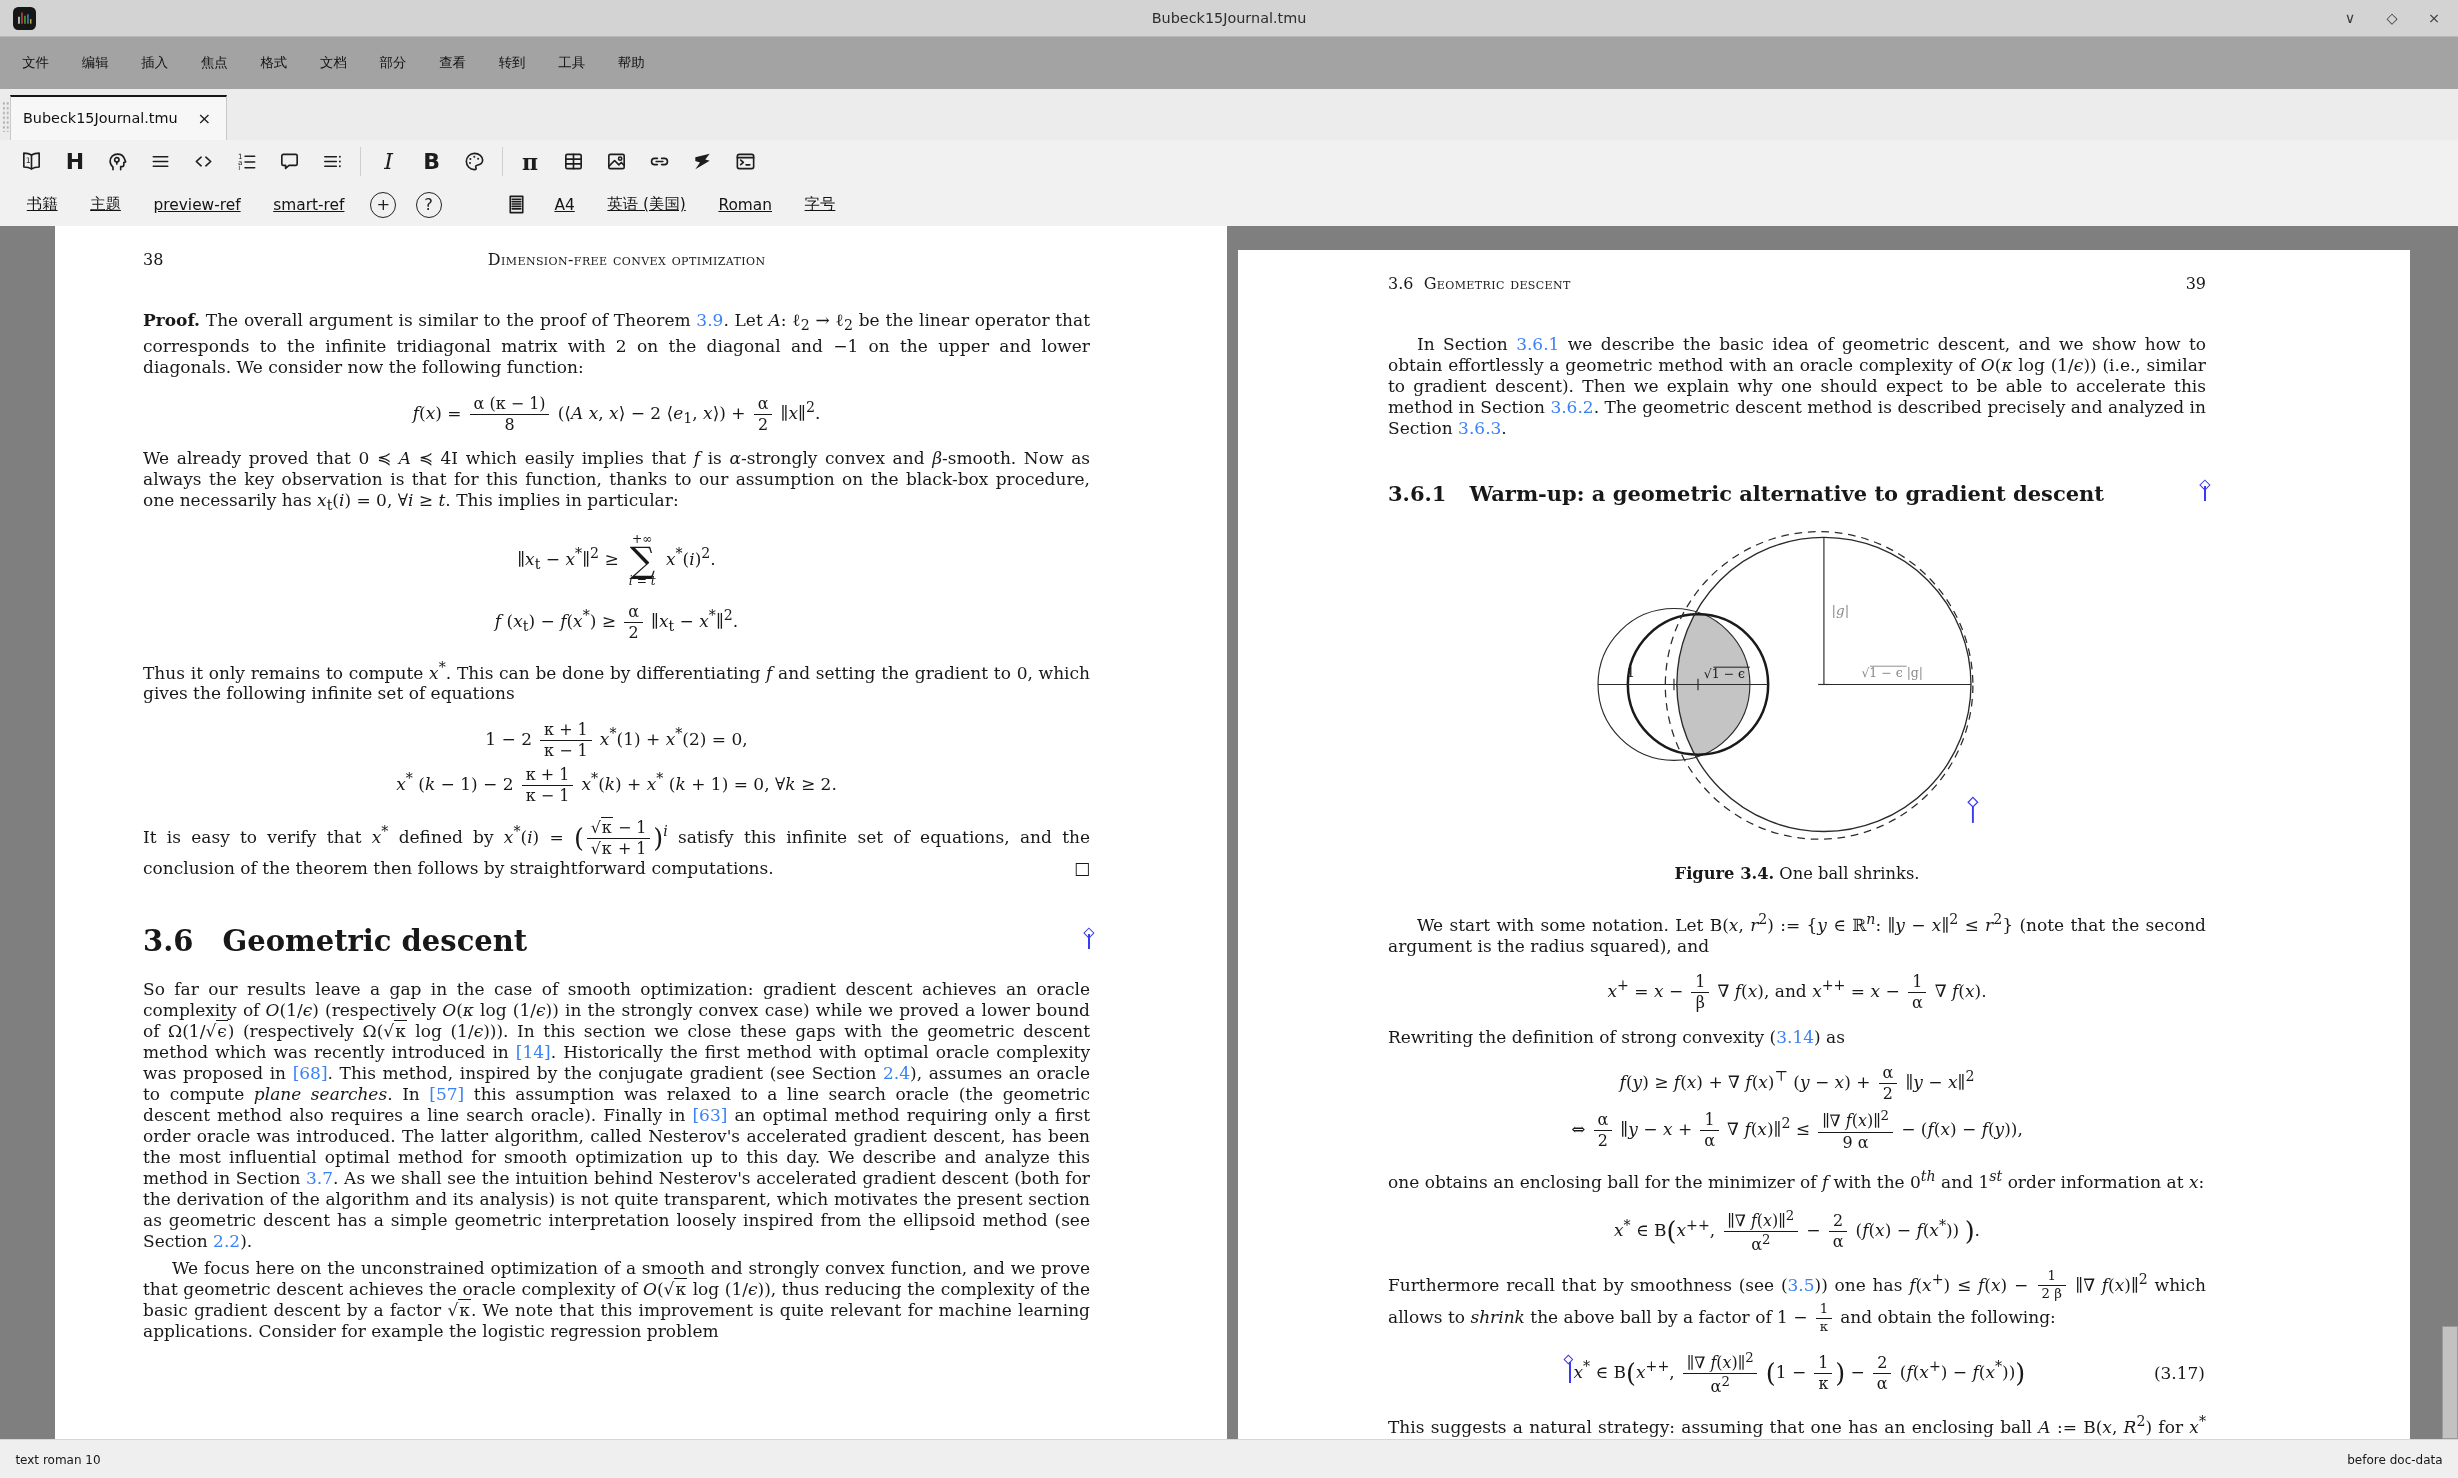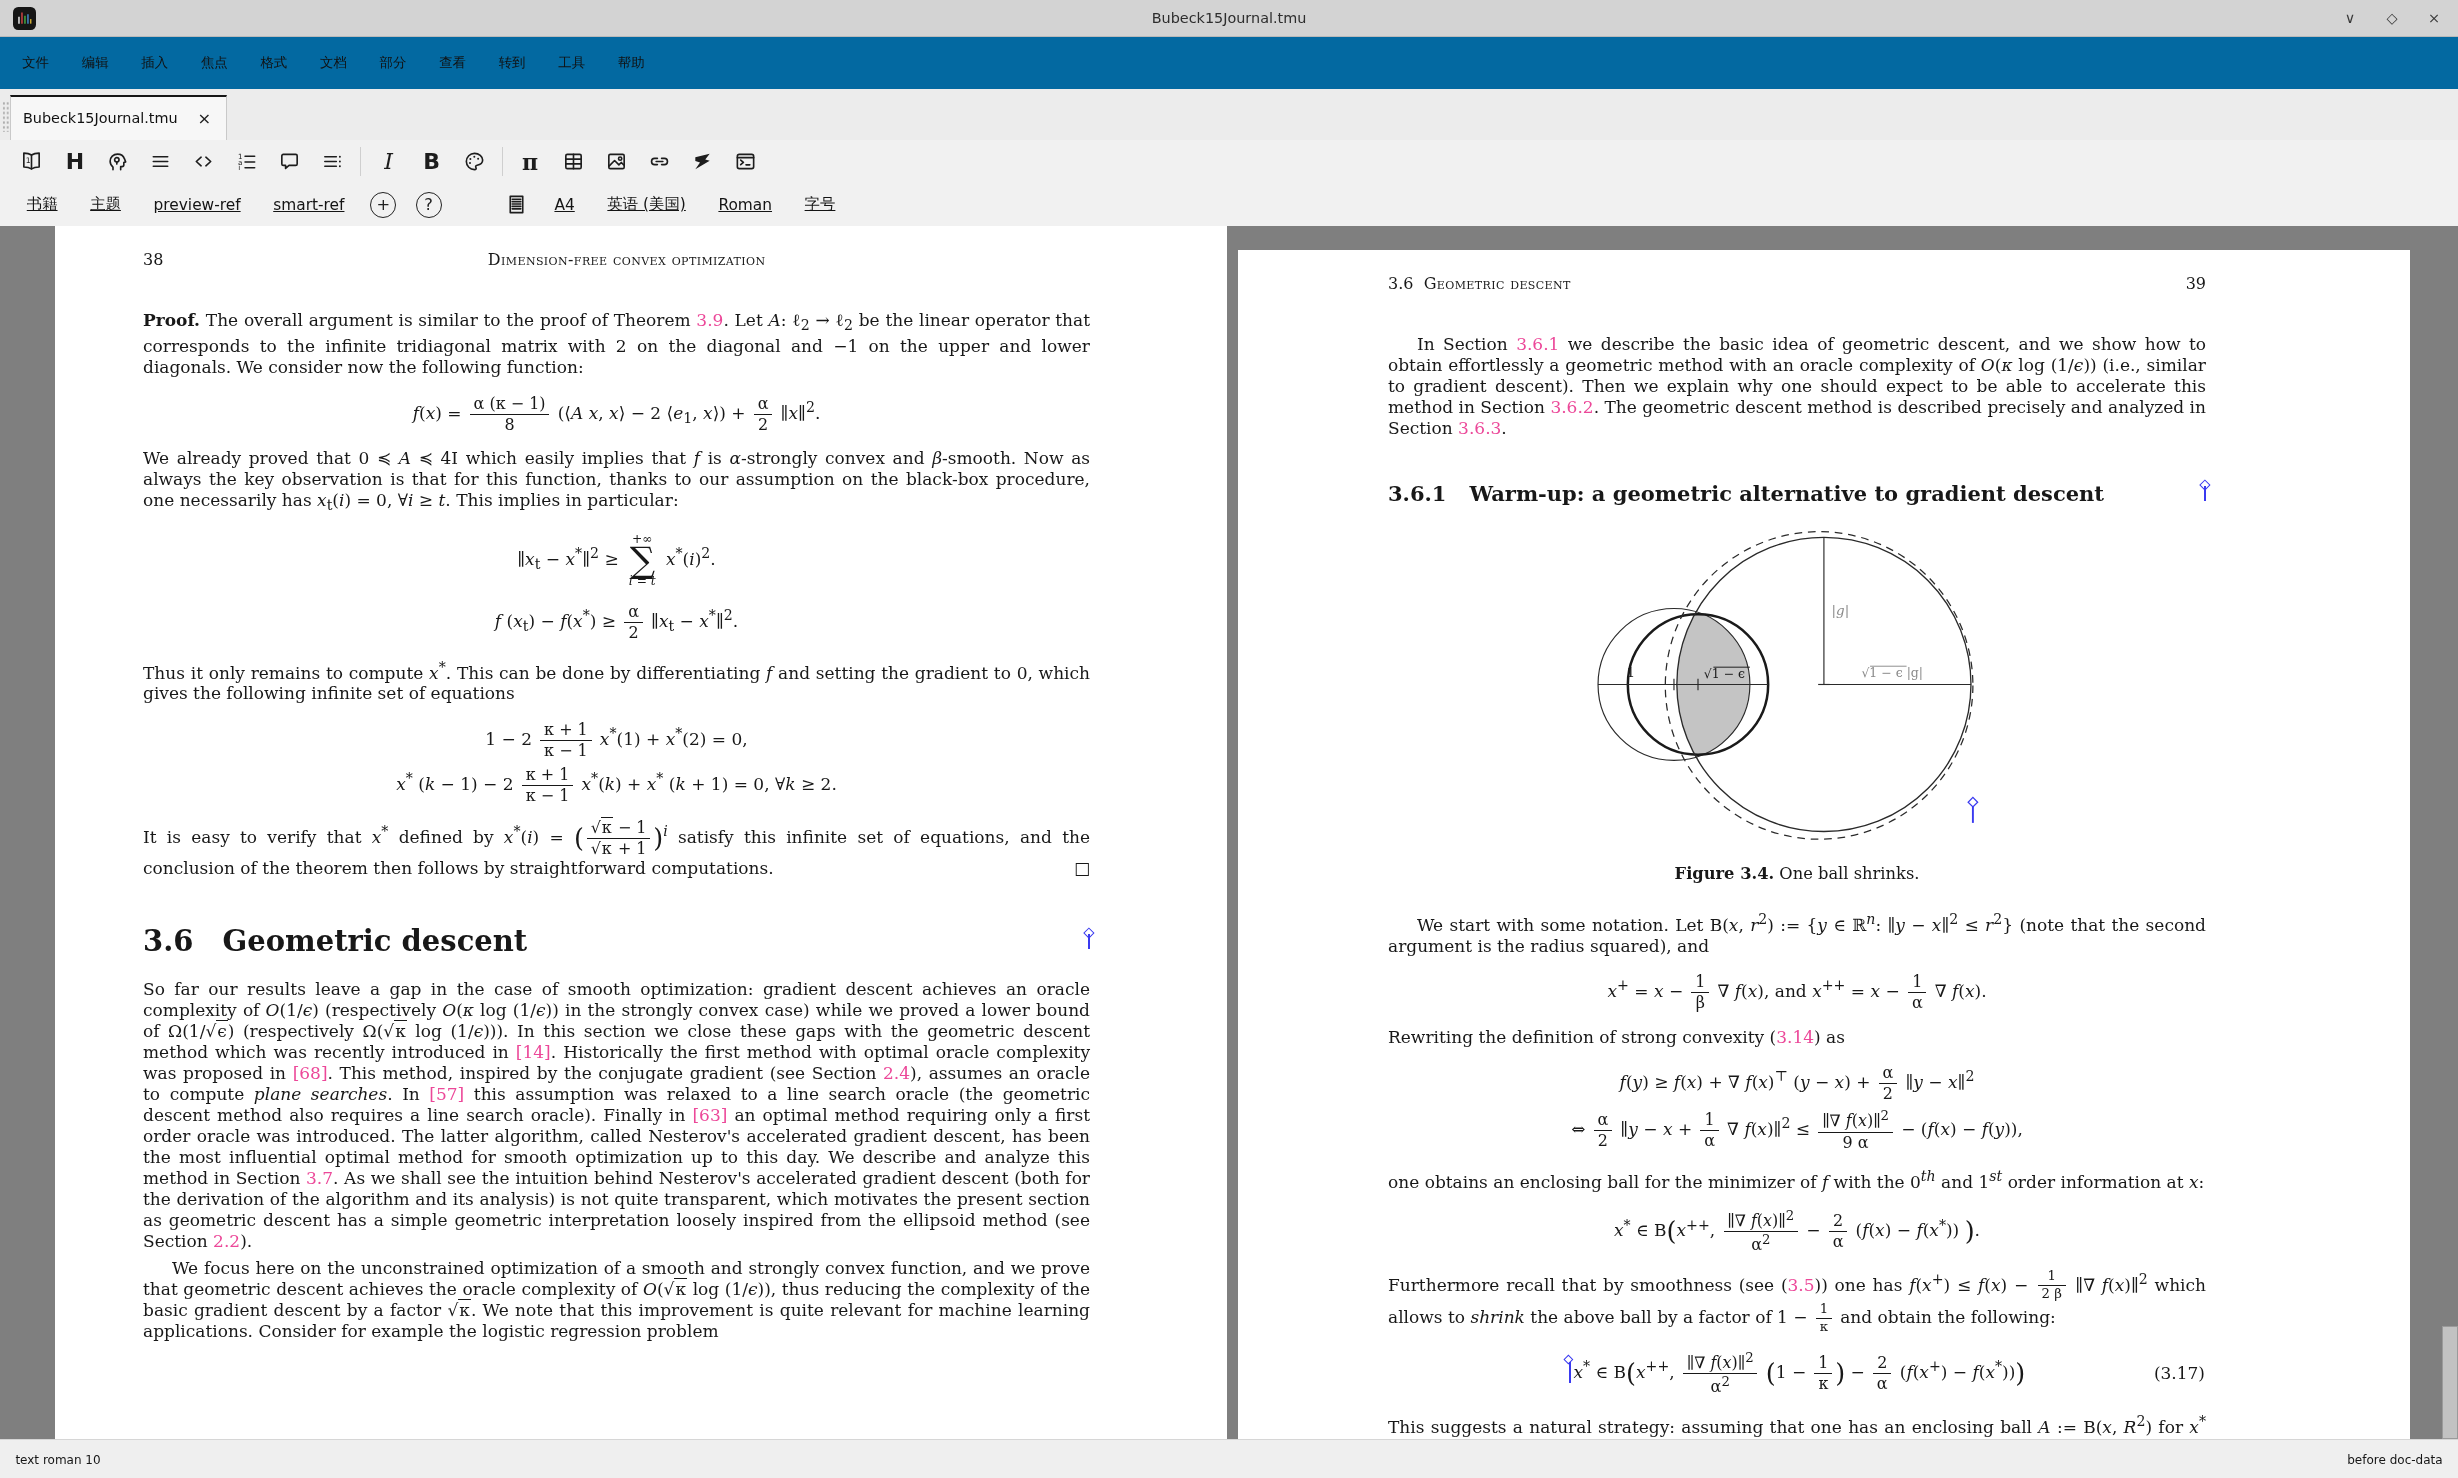--- a/index.html
+++ b/index.html
@@ -10,21 +10,21 @@
   
   .titlebar { height:37px; background:#d3d3d3; border-bottom:1px solid #b9b9b9;
     display:flex; align-items:center; padding:0 13.4px; flex:0 0 auto; position:relative; }
   .app-icon { width:23px; height:23px; }
   .title-text { position:absolute; left:0; right:0; text-align:center; font-size:14.4px; color:#2d2d2d; }
   .win-controls { margin-left:auto; display:flex; gap:21px; z-index:2; }
   .win-btn { width:21px; height:21px; display:flex; align-items:center; justify-content:center;
     font-size:14.4px; color:#3a3a3a; cursor:default; }
 
   
-  .menubar { height:52px; background:#0369a1; display:flex; align-items:center; padding:0 5.8px; flex:0 0 auto; }
+  .menubar { height:52px; background:#a3a3a3; display:flex; align-items:center; padding:0 5.8px; flex:0 0 auto; }
   .menu-item { font-size:13.4px; padding:5.8px 10.6px; margin:0 5.8px; color:#111; border-radius:2.9px; }
 
   
   .tabbar { height:51px; background:#ececec; display:flex; align-items:stretch; flex:0 0 auto; }
   .grip { width:6.7px; margin:11.5px 1.9px 7.7px 1.9px;
     background-image:radial-gradient(circle,#adadad 1px,transparent 1.2px);
     background-size:3.8px 4.8px; }
   .tab { margin-top:5.8px; width:217px; background:#f7f7f7; border-top:2.9px solid #161616;
     border-left:1px solid #c9c9c9; border-right:1px solid #c9c9c9;
     display:flex; align-items:center; padding:0 11.5px; }
@@ -50,21 +50,21 @@
     font-family:"DejaVu Serif","Liberation Serif","DejaVu Sans",serif; font-size:17px;
     line-height:21px; color:#181818; }
   .page.left { left:55px; padding:23px 137px 0 88px; }
   .page.right { left:1238px; padding:23px 204px 0 150px;margin-top:24px; }
   .pg-header { display:flex; justify-content:space-between; align-items:baseline;
     font-size:16px; margin-bottom:40px; }
   .smallcaps { font-variant:small-caps; letter-spacing:0.4px;text-align:center; }
   .para { text-align:justify; }
   .para.indent { text-indent:29px; }
   .para + .para { margin-top:1.9px; }
-  .ref { color:#ec4899; }
+  .ref { color:#3b82f6; }
   .qed { float:right; }
   .eq { text-align:center; margin:16.3px 0 14.4px; }
   .eqrow { margin:6.7px 0; text-align:center; }
   .eq-numbered { position:relative; }
   .eqnum { position:absolute; right:1px; top:calc(50% - 0.65em); }
   .frac { display:inline-flex; flex-direction:column; vertical-align:middle; text-align:center;
     margin:0 2.9px; line-height:1.12; font-size:0.94em; }
   .frac > span:first-child { border-bottom:1.3px solid currentColor; padding:0 3.8px 1px; }
   .frac > span:last-child { padding:1px 3.8px 0; }
   .frac.fsm { font-size:0.78em; }

